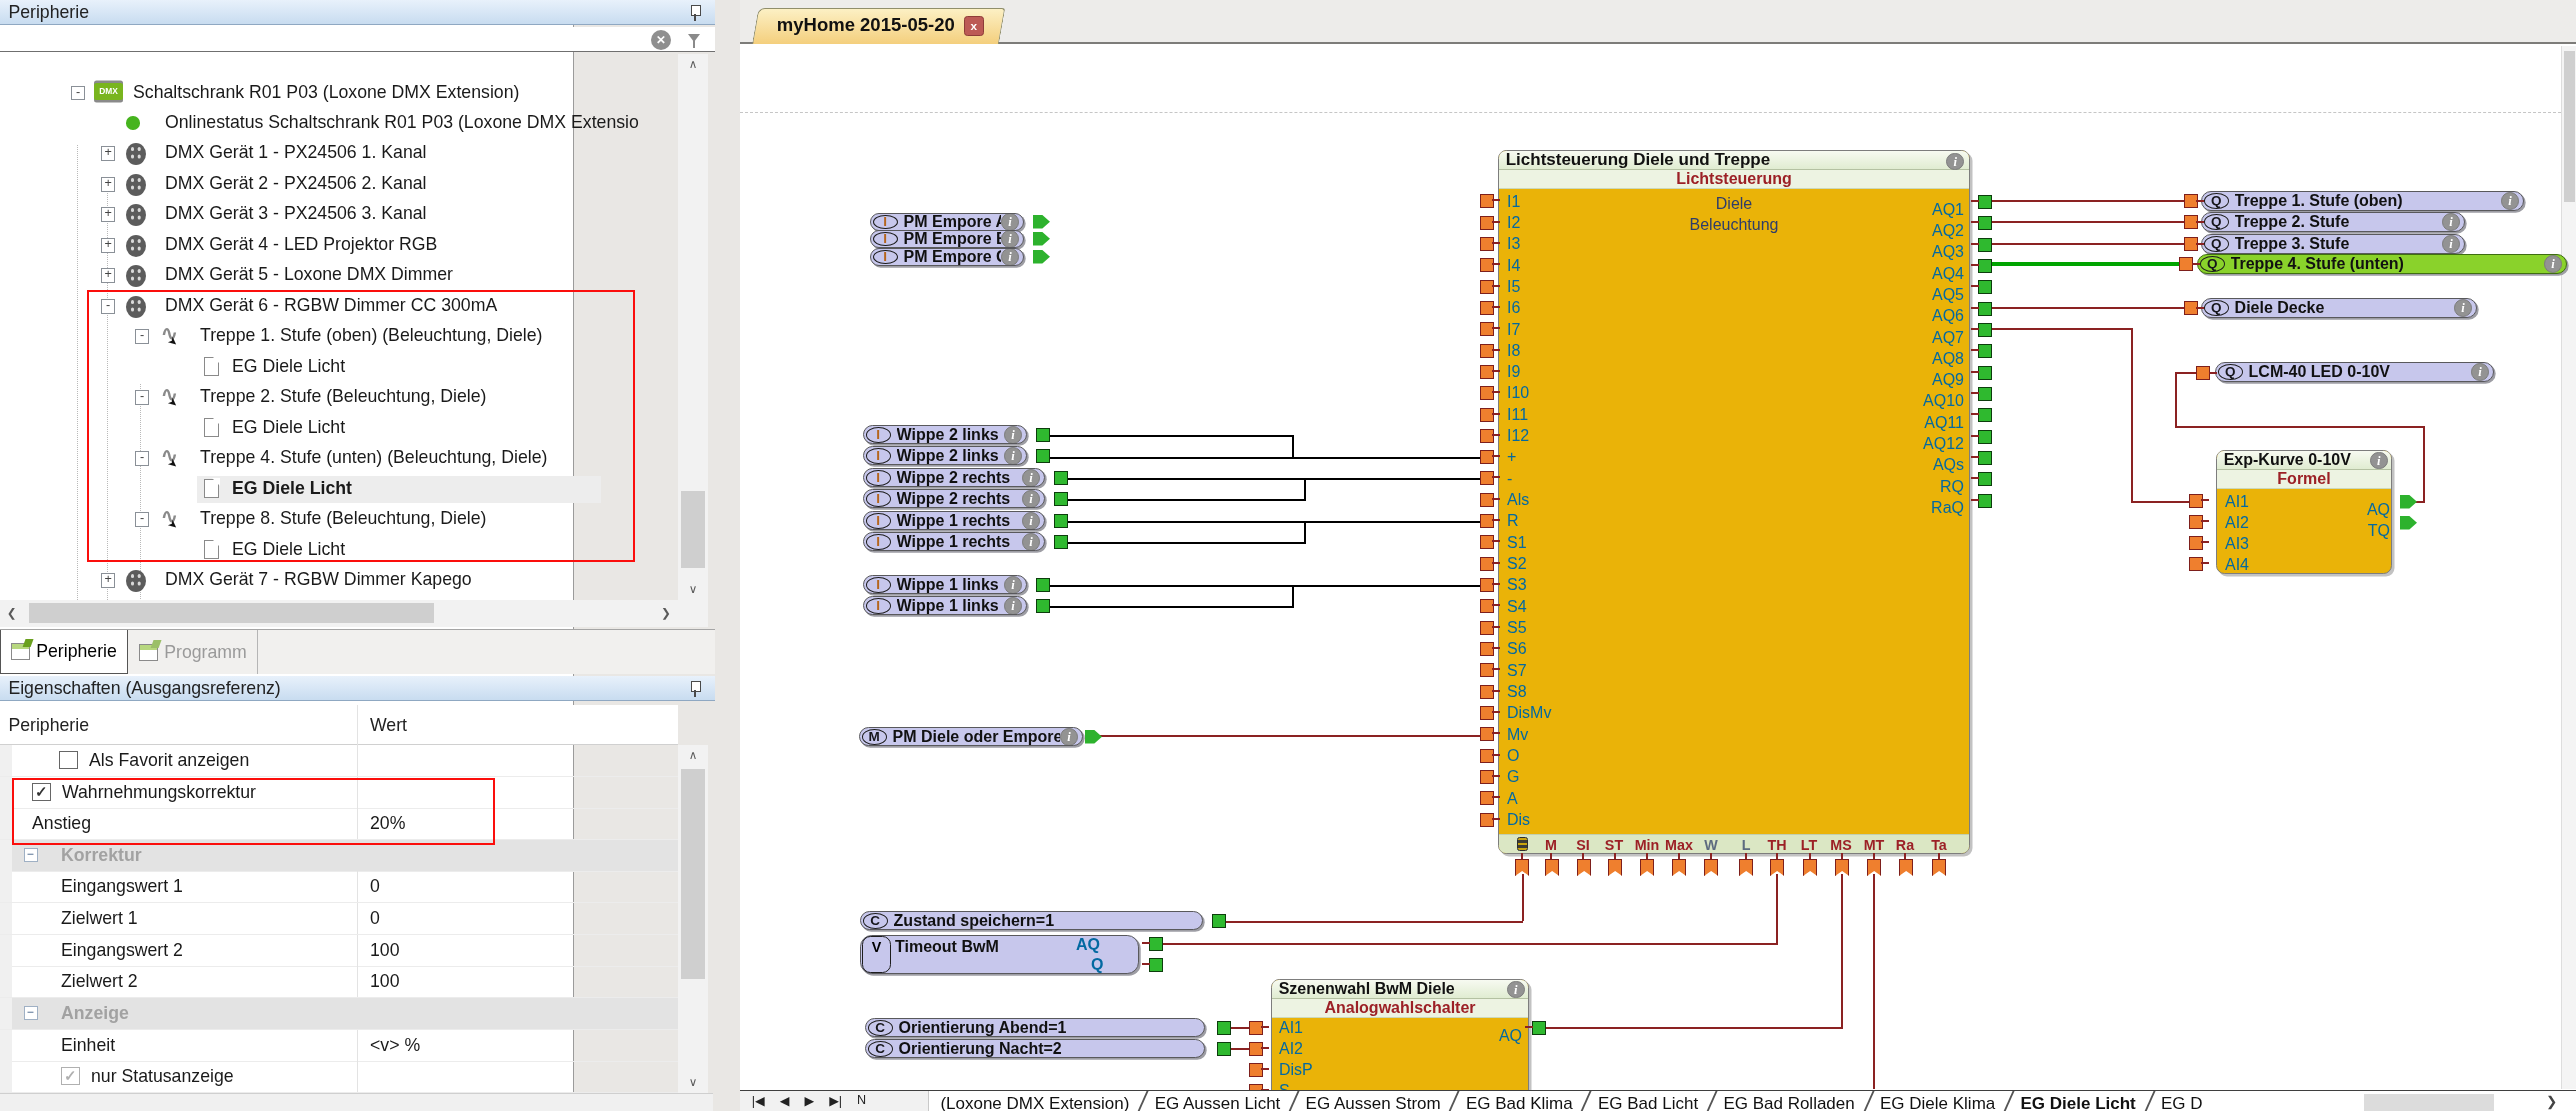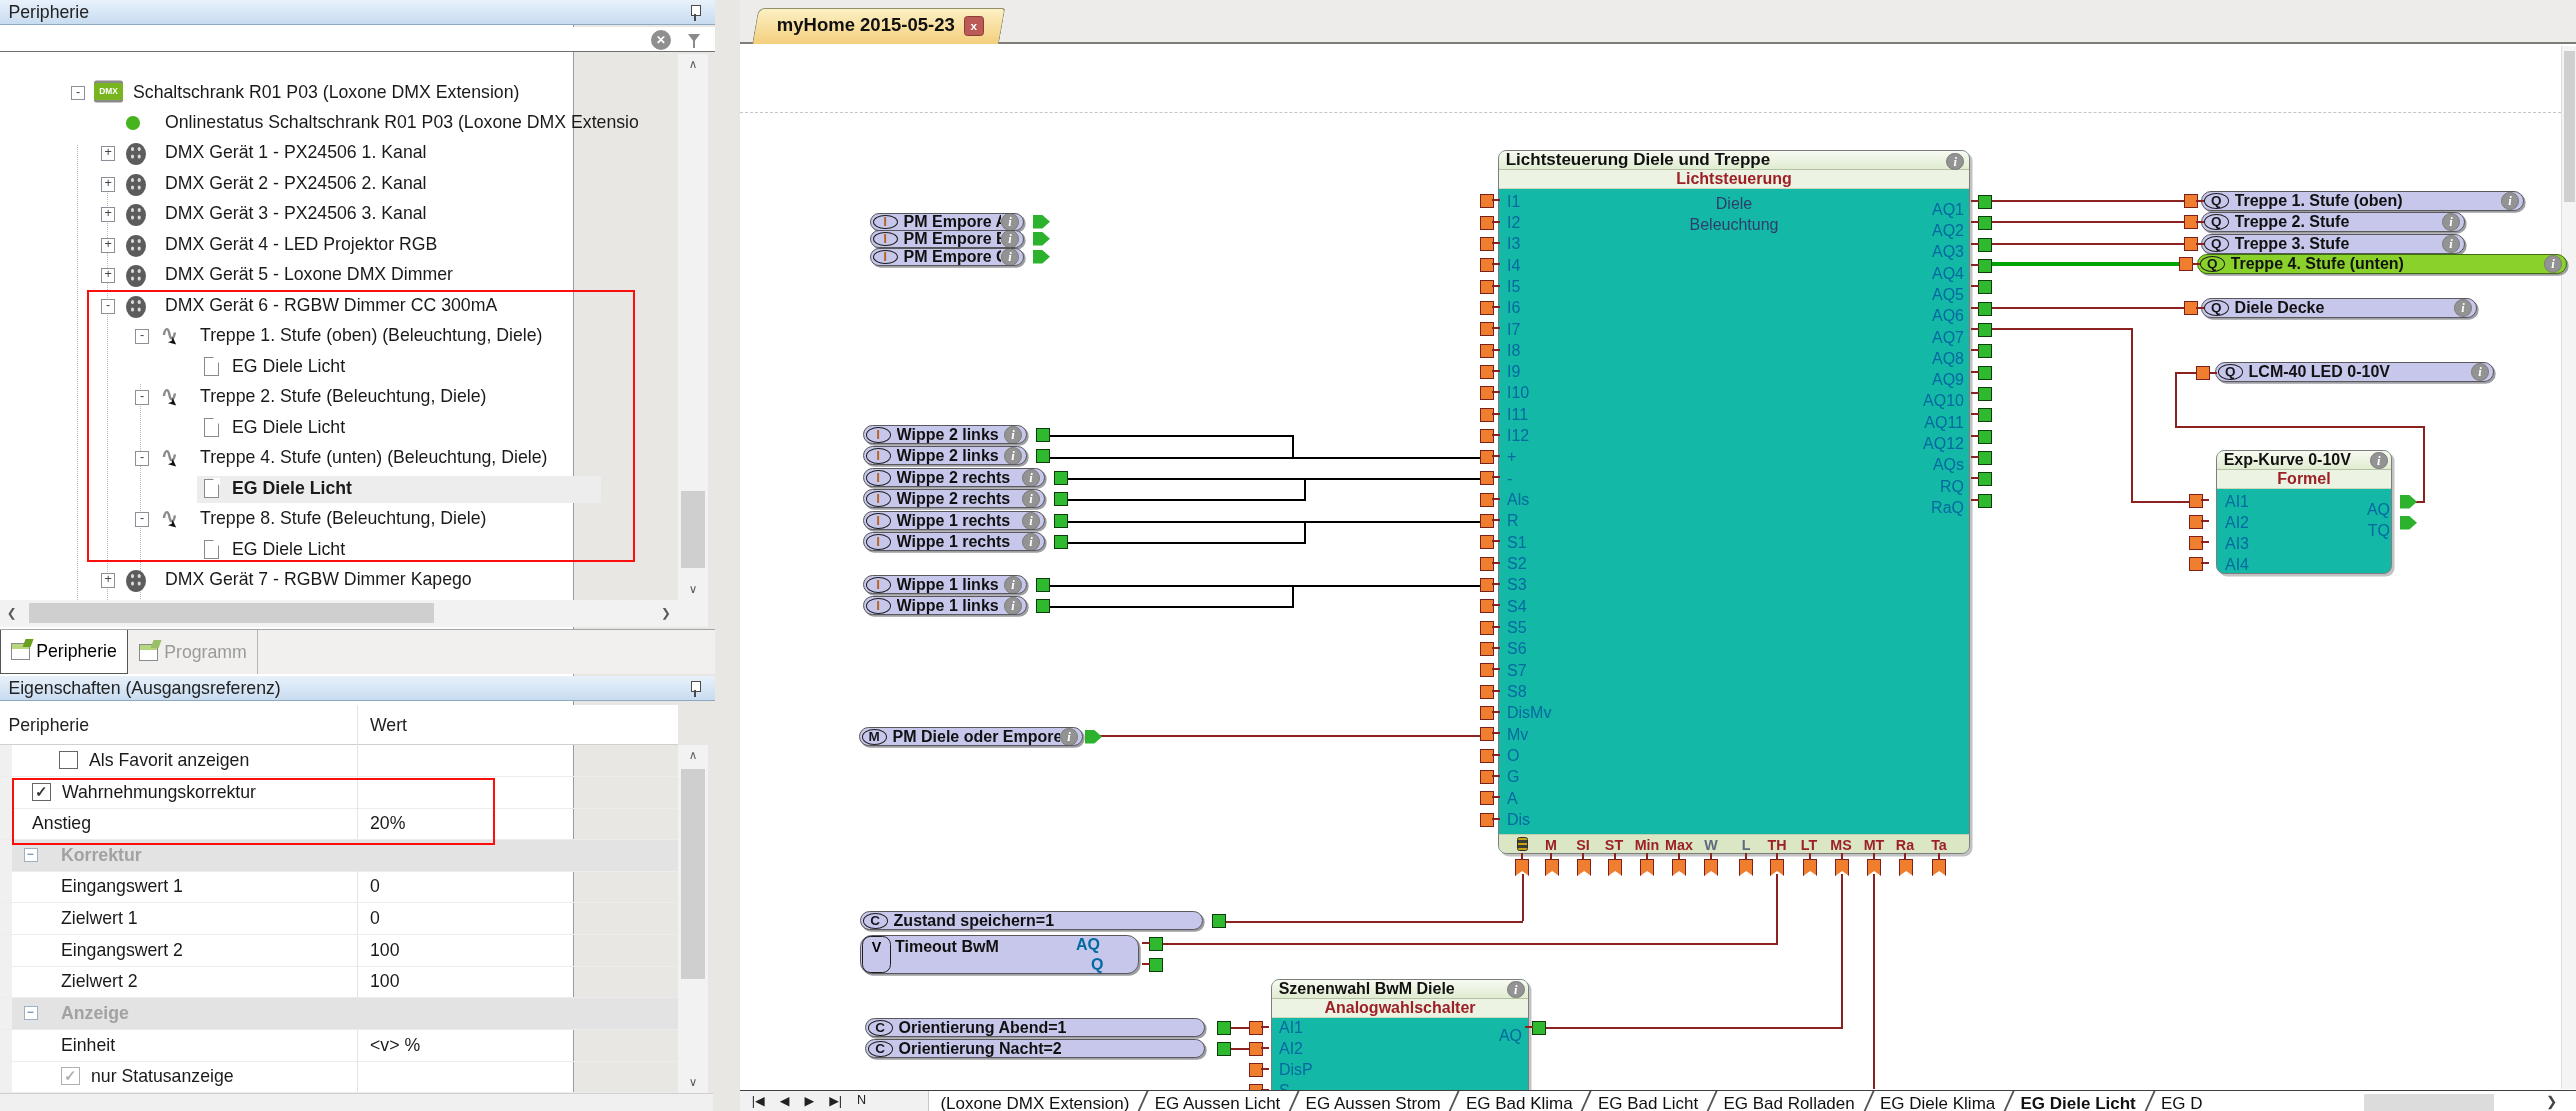--- a/index.html
+++ b/index.html
@@ -64,21 +64,21 @@
 
   
   #canvas { position:absolute; left:740px; top:0; width:1836px; height:1111px; background:#fff; overflow:hidden; }
   #tabstrip { position:absolute; left:0; top:0; width:1836px; height:44px; background:#edecea; border-bottom:2.5px solid #7d7c79; }
   #doctab { position:absolute; left:11.8px; top:7.6px; width:247px; height:36px; }
   #doctab .dtbg { position:absolute; inset:0; background:linear-gradient(#fcf0c4,#f4cf7d); border:1.7px solid #908e6b; border-bottom:none; border-radius:6.7px 3.4px 0 0; transform:skewX(-10deg); transform-origin:bottom left; }
   #doctab .dtlabel { position:absolute; left:25px; top:6.7px; font-size:18.5px; font-weight:bold; color:#111; }
   #doctab .dtclose { position:absolute; right:15px; top:8.4px; width:20px; height:20px; background:#bc5a55; border:0.8px solid #8e3c38; border-radius:3.4px; color:#fff; font-size:11.8px; font-weight:bold; text-align:center; line-height:18.5px; }
   .dashline { position:absolute; left:0; top:112px; width:1836px; border-top:1.7px dashed #c6c6c6; }
 
-  .fblock { position:absolute; background:#14b8a6; border:1.7px solid #7d7d7d; border-radius:8.4px; box-shadow:2.5px 2.5px 0 #c2c2c2; }
+  .fblock { position:absolute; background:#eab308; border:1.7px solid #7d7d7d; border-radius:8.4px; box-shadow:2.5px 2.5px 0 #c2c2c2; }
   .tbar { position:absolute; left:0; top:0; width:100%; height:19.3px; background:linear-gradient(#f7faf1,#e0ecd1); border-bottom:0.8px solid #b4c1a2; border-radius:6.7px 6.7px 0 0; font-size:17px; font-weight:bold; color:#111; padding:0 6.7px; line-height:18.5px; white-space:nowrap; }
   .sbar { position:absolute; left:0; top:19.3px; width:100%; height:18.5px; background:#edf3e2; border-bottom:0.8px solid #ccd8ba; color:#9c2026; font-size:16px; font-weight:bold; text-align:center; line-height:17.7px; }
   .bstrip { position:absolute; left:0; bottom:0; width:100%; height:19.3px; background:#dbe7c4; border-top:0.8px solid #c2cfae; border-radius:0 0 6.7px 6.7px; }
   .iolabel { position:absolute; font-size:16px; color:#0369a1; white-space:nowrap; }
   .iolabel.right { text-align:right;margin-top:8px; }
   .bodytext { position:absolute; width:100%; text-align:center; font-size:16px; color:#2e3d6b; }
   .info { position:absolute; width:17.7px; height:17.7px; border-radius:50%; background:#939393; border:0.8px solid #7c7c7c; color:#fff; text-align:center; font:italic bold 12.6px "Liberation Serif", serif; line-height:16px; }
   .info::after { content:"i"; }
 
   .conn { position:absolute; width:14.3px; height:14.3px; background:#ef7f2e; border:1.7px solid #7d1f1c; }
@@ -320,21 +320,21 @@
     <div id="status-strip"></div>
 
     <div class="redbox" style="left:87px; top:290px; width:548px; height:272px;"></div>
     <div class="redbox" style="left:11.8px; top:778px; width:483px; height:67px;"></div>
   </div>
 
   <div id="canvas">
     <div id="tabstrip">
       <div id="doctab">
         <div class="dtbg"></div>
-        <div class="dtlabel">myHome 2015-05-23</div>
+        <div class="dtlabel">myHome 2015-05-20</div>
         <div class="dtclose">x</div>
       </div>
     </div>
     <div class="dashline"></div>
 
     <div class="fblock" id="mainblock" style="left:758px; top:150px; width:472px; height:704px;">
       <div class="tbar">Lichtsteuerung Diele und Treppe</div>
       <div class="info" style="right:5px; top:1.7px;"></div>
       <div class="sbar">Lichtsteuerung</div>
       <div class="bodytext" style="top:44px;">Diele</div>

